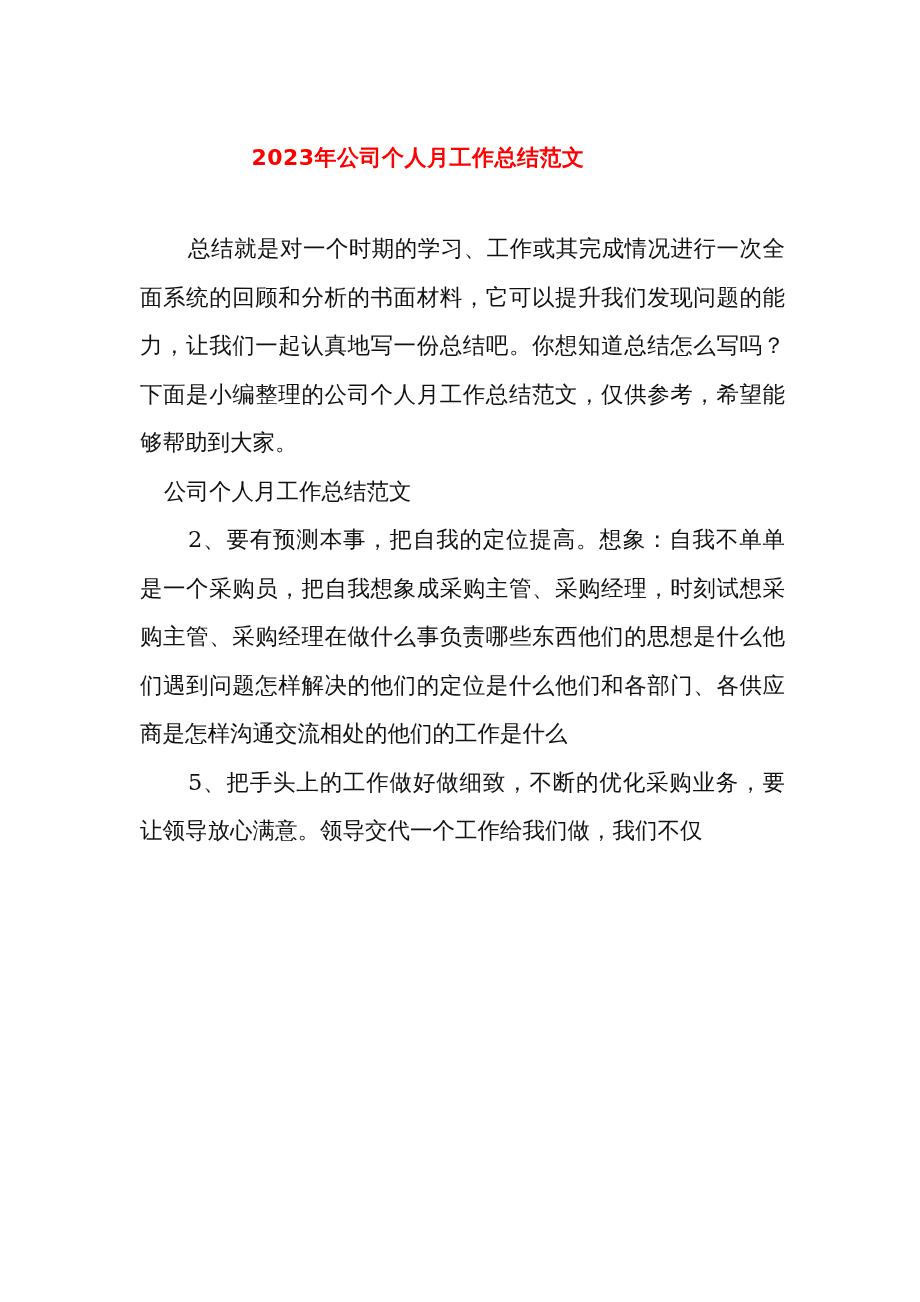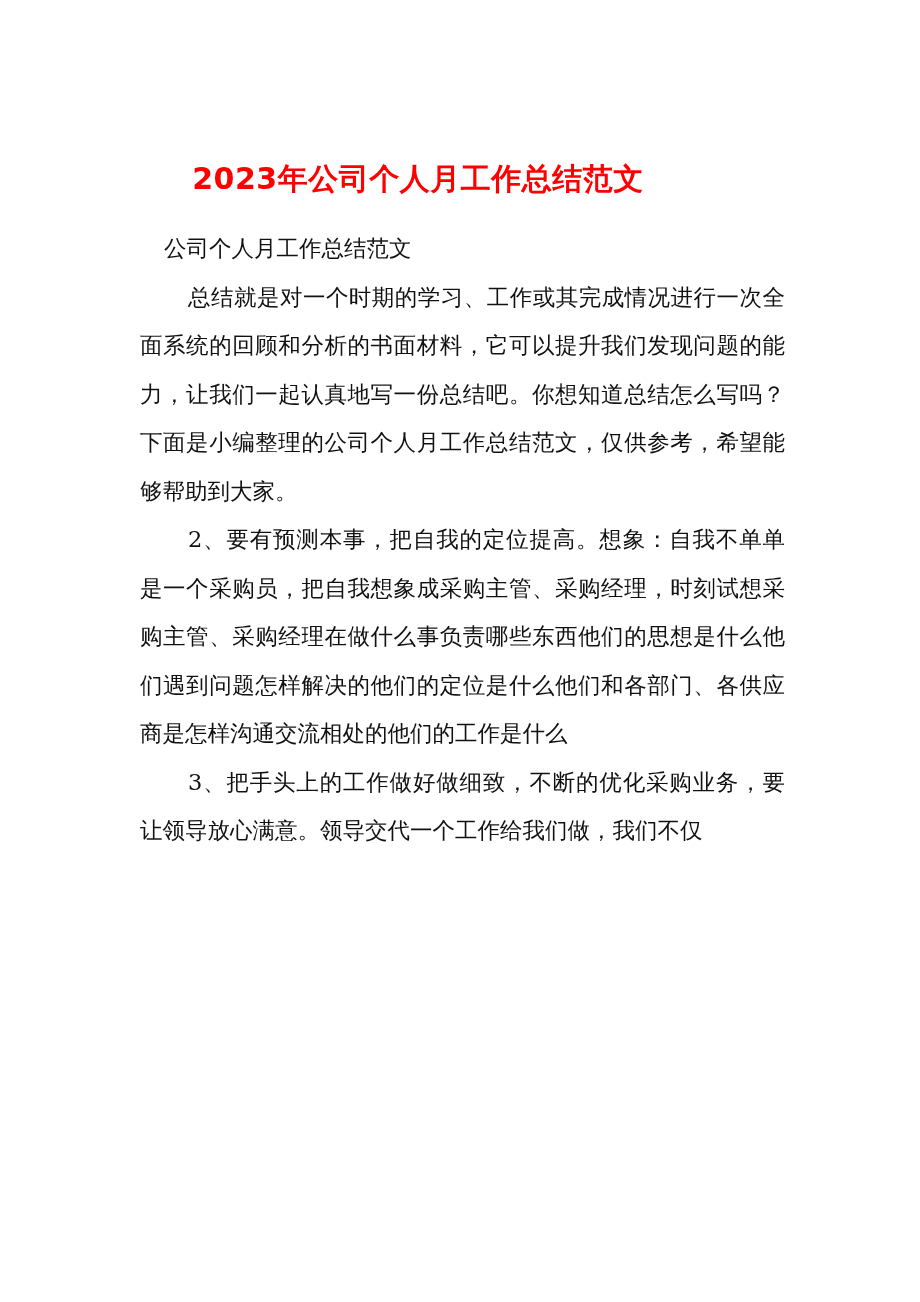--- a/index.html
+++ b/index.html
@@ -17,26 +17,26 @@
       position: absolute;
       left: 0;
       top: 0;
       width: 920px;
       height: 1302px;
       background: #ffffff;
     }
     .title {
       position: absolute;
       left: 0;
-      top: 157px;
+      top: 136px;
       width: 836px;
       text-align: center;
       font-family: "DejaVu Sans", "Liberation Sans", sans-serif;
       font-weight: bold;
-      font-size: 30px;
+      font-size: 22px;
       line-height: 44px;
       color: #ff0000;
       letter-spacing: 0.5px;
     }
     .body-text {
       position: absolute;
       left: 140px;
       top: 224px;
       width: 645px;
       font-family: "DejaVu Serif", "Liberation Serif", serif;
@@ -54,18 +54,18 @@
     .indent-sm { text-indent: 24px; }
     .indent-lg { text-indent: 48px; }
   </style>
 </head>
 <body>
 
 <div class="page">
   <div class="title">2023年公司个人月工作总结范文</div>
 
   <div class="body-text">
+    <p class="p indent-lg">总结就是对一个时期的学习、工作或其完成情况进行一次全面系统的回顾和分析的书面材料，它可以提升我们发现问题的能力，让我们一起认真地写一份总结吧。你想知道总结怎么写吗？下面是小编整理的公司个人月工作总结范文，仅供参考，希望能够帮助到大家。</p>
     <p class="p indent-sm">公司个人月工作总结范文</p>
-    <p class="p indent-lg">总结就是对一个时期的学习、工作或其完成情况进行一次全面系统的回顾和分析的书面材料，它可以提升我们发现问题的能力，让我们一起认真地写一份总结吧。你想知道总结怎么写吗？下面是小编整理的公司个人月工作总结范文，仅供参考，希望能够帮助到大家。</p>
     <p class="p indent-lg">2、要有预测本事，把自我的定位提高。想象：自我不单单是一个采购员，把自我想象成采购主管、采购经理，时刻试想采购主管、采购经理在做什么事负责哪些东西他们的思想是什么他们遇到问题怎样解决的他们的定位是什么他们和各部门、各供应商是怎样沟通交流相处的他们的工作是什么</p>
-    <p class="p indent-lg">3、把手头上的工作做好做细致，不断的优化采购业务，要让领导放心满意。领导交代一个工作给我们做，我们不仅</p>
+    <p class="p indent-lg">5、把手头上的工作做好做细致，不断的优化采购业务，要让领导放心满意。领导交代一个工作给我们做，我们不仅</p>
   </div>
 </div>
 
 </body></html>

